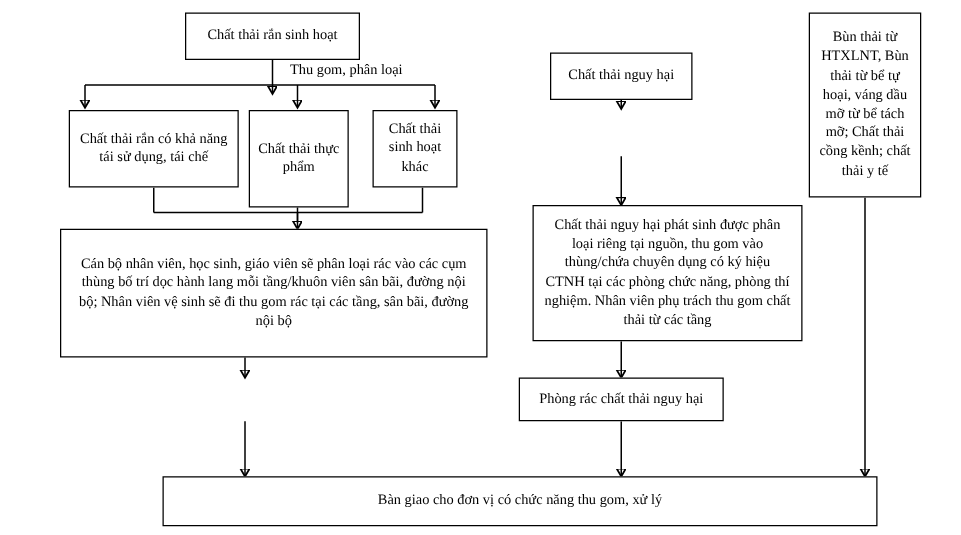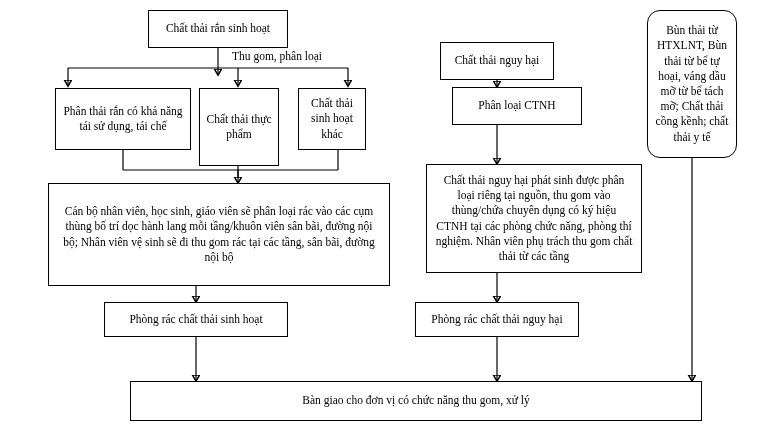--- a/index.html
+++ b/index.html
@@ -92,56 +92,50 @@
 
   <div class="node" style="left:148px; top:10px; width:140px; height:38px;">
     <span>Chất thải  rắn sinh hoạt</span>
   </div>
 
   <div class="edge-label" style="left:232px; top:50px;text-align:center;">
     <span>Thu gom, phân loại</span>
   </div>
 
   <div class="node" style="left:55px; top:88px; width:136px; height:62px;">
-    <span>Phân thải rắn có khả năng tái sử dụng, tái chế</span>
+    <span>Chất thải rắn có khả năng tái sử dụng, tái chế</span>
   </div>
 
   <div class="node" style="left:199px; top:88px; width:80px; height:78px;">
     <span>Chất thải thực phẩm</span>
   </div>
 
   <div class="node" style="left:298px; top:88px; width:68px; height:62px;">
     <span>Chất thải sinh hoạt khác</span>
   </div>
 
   <div class="node" style="left:48px; top:183px; width:342px; height:103px; padding:6px 10px;">
     <span>Cán bộ nhân viên, học sinh, giáo viên sẽ phân loại  rác vào các cụm thùng bố trí dọc hành lang mỗi  tầng/khuôn viên sân bãi, đường nội bộ; Nhân viên vệ sinh sẽ đi thu gom rác tại  các tầng, sân bãi, đường nội bộ</span>
   </div>
 
-  <div class="node" style="left:104px; top:302px; width:184px; height:35px;">
-    <span>Phòng rác chất thải sinh hoạt</span>
-  </div>
 
   <div class="node" style="left:440px; top:10px; width:114px; height:38px;margin-top:32px;">
     <span>Chất thải nguy hại</span>
   </div>
 
-  <div class="node" style="left:452px; top:87px; width:130px; height:38px;">
-    <span>Phân loại CTNH</span>
-  </div>
 
   <div class="node" style="left:407px; top:164px; width:216px; height:109px; padding:5px 8px;margin-left:19px;">
     <span>Chất thải nguy hại phát sinh được phân loại riêng tại nguồn, thu gom vào thùng/chứa chuyên dụng có ký hiệu CTNH tại các phòng chức năng, phòng thí nghiệm. Nhân viên phụ trách thu gom chất thải từ các tầng</span>
   </div>
 
   <div class="node" style="left:415px; top:302px; width:164px; height:35px;">
     <span>Phòng rác chất thải nguy hại</span>
   </div>
 
-  <div class="node" style="left:647px; top:10px; width:90px; height:148px; padding:4px 5px;border-radius:13px;">
+  <div class="node" style="left:647px; top:10px; width:90px; height:148px; padding:4px 5px;">
     <span>Bùn thải từ HTXLNT, Bùn thải từ bể tự hoại, váng dầu mỡ từ bể tách mỡ; Chất thải cồng kềnh; chất thải y tế</span>
   </div>
 
   <div class="node" style="left:130px; top:381px; width:572px; height:40px;">
     <span>Bàn giao cho đơn vị có chức năng thu gom, xử lý</span>
   </div>
 
 </div>
 
 </body></html>

